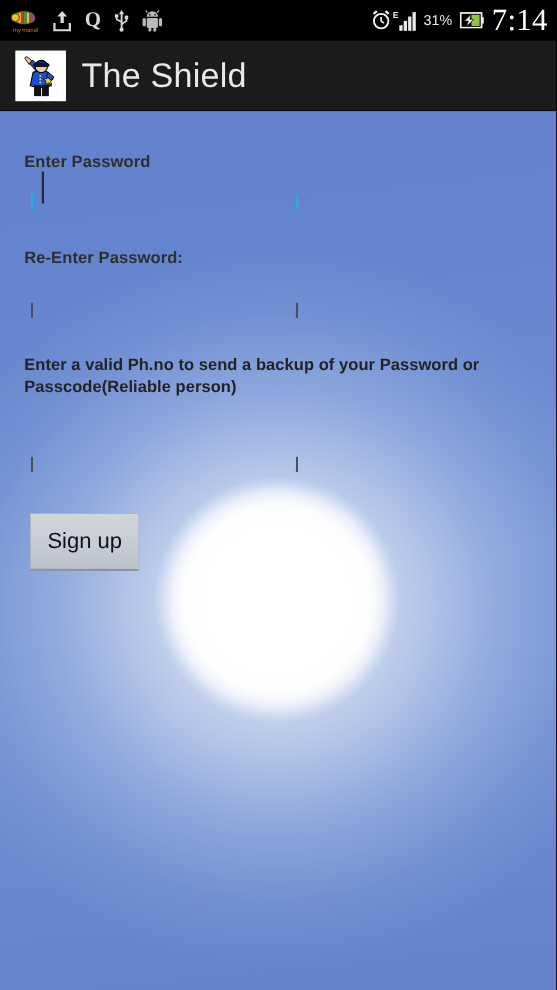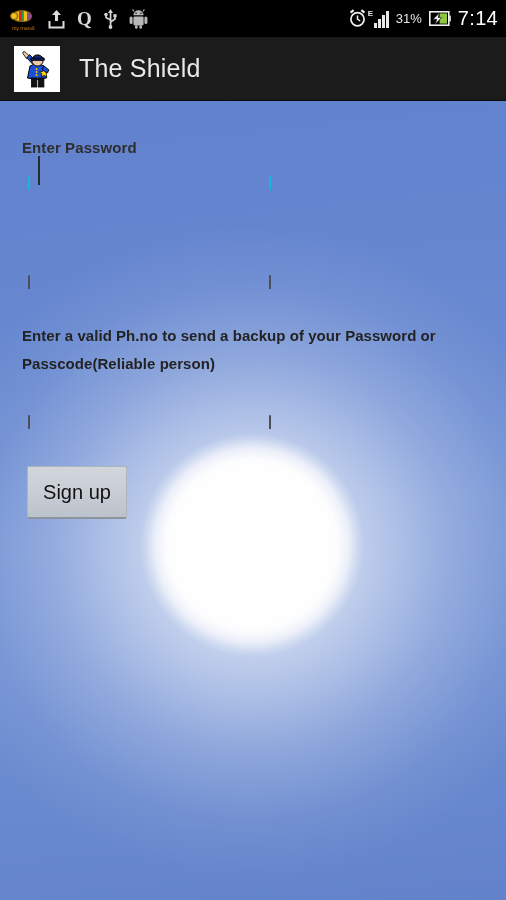--- a/index.html
+++ b/index.html
@@ -80,24 +80,24 @@
   .q-icon {
     color: #d8d8d8;
     font-size: 19px;
     font-weight: 700;
     font-family: "Liberation Serif", serif;
     line-height: 1;
   }
 
   .time-text {
     color: #ffffff;
-    font-size: 20px;
+    font-size: 28px;
     font-weight: 400;
     letter-spacing: 0.3px;
-    font-family: Liberation Sans, sans-serif;
+    font-family: Liberation Serif, serif;
   }
   .battery-pct {
     color: #e6e6e6;
     font-size: 13px;
     font-family: "Liberation Sans", sans-serif;
   }
   .signal-wrap {
     position: relative;
     display: flex;
     align-items: flex-end;
@@ -128,23 +128,23 @@
     border-bottom: 1px solid #0b0b0b;
   }
   #app-icon {
     width: 46px; height: 46px;
     background: #ffffff;
     position: relative;
     overflow: hidden;
     flex: 0 0 auto;
   }
   .app-title {
-    margin-left: 19px;
+    margin-left: 14px;
     color: #e8e8e8;
-    font-size: 25px;
+    font-size: 31px;
     font-weight: 400;
     letter-spacing: 0.2px;
   }
 
   
   #content {
     position: absolute;
     left: 0; top: 101px;
     width: 506px;
     height: 799px;
@@ -172,21 +172,21 @@
     color: #2e2e2e;
     font-weight: 700;
     font-size: 15px;
     letter-spacing: 0.1px;
   }
   .hint-text {
     position: absolute;
     color: #232323;
     font-weight: 700;
     font-size: 15px;
-    line-height: 28px;
+    line-height: 20px;
     letter-spacing: 0.05px;
   }
 
   .edit-field {
     position: absolute;
     height: 36px;
   }
   .edit-underline {
     position: absolute;
     left: 0; bottom: 0;
@@ -363,20 +363,21 @@
   <div id="content">
     <div id="sky"></div>
 
     <div class="field-label" style="left:22px; top:28px;margin-top:10px;">Enter Password</div>
     <div class="edit-field focused" style="left:28px; top:53px; width:243px;">
       <input class="edit-input" type="text" value="" placeholder="" style="">
       <span class="caret"></span>
       <span class="edit-underline"></span>
     </div>
 
+    <div class="field-label" style="left:22px; top:125px;">Re-Enter Password:</div>
     <div class="edit-field" style="left:28px; top:152px; width:243px;">
       <input class="edit-input" type="text" value="" placeholder="" style="">
       <span class="edit-underline"></span>
     </div>
 
     <div class="hint-text" style="left:22px; top:221px; width:452px;">Enter a valid Ph.no to send a backup of your Password or Passcode(Reliable person)</div>
 
     <div class="edit-field" style="left:28px; top:292px; width:243px;">
       <input class="edit-input" type="text" value="" placeholder="" style="">
       <span class="edit-underline"></span>

